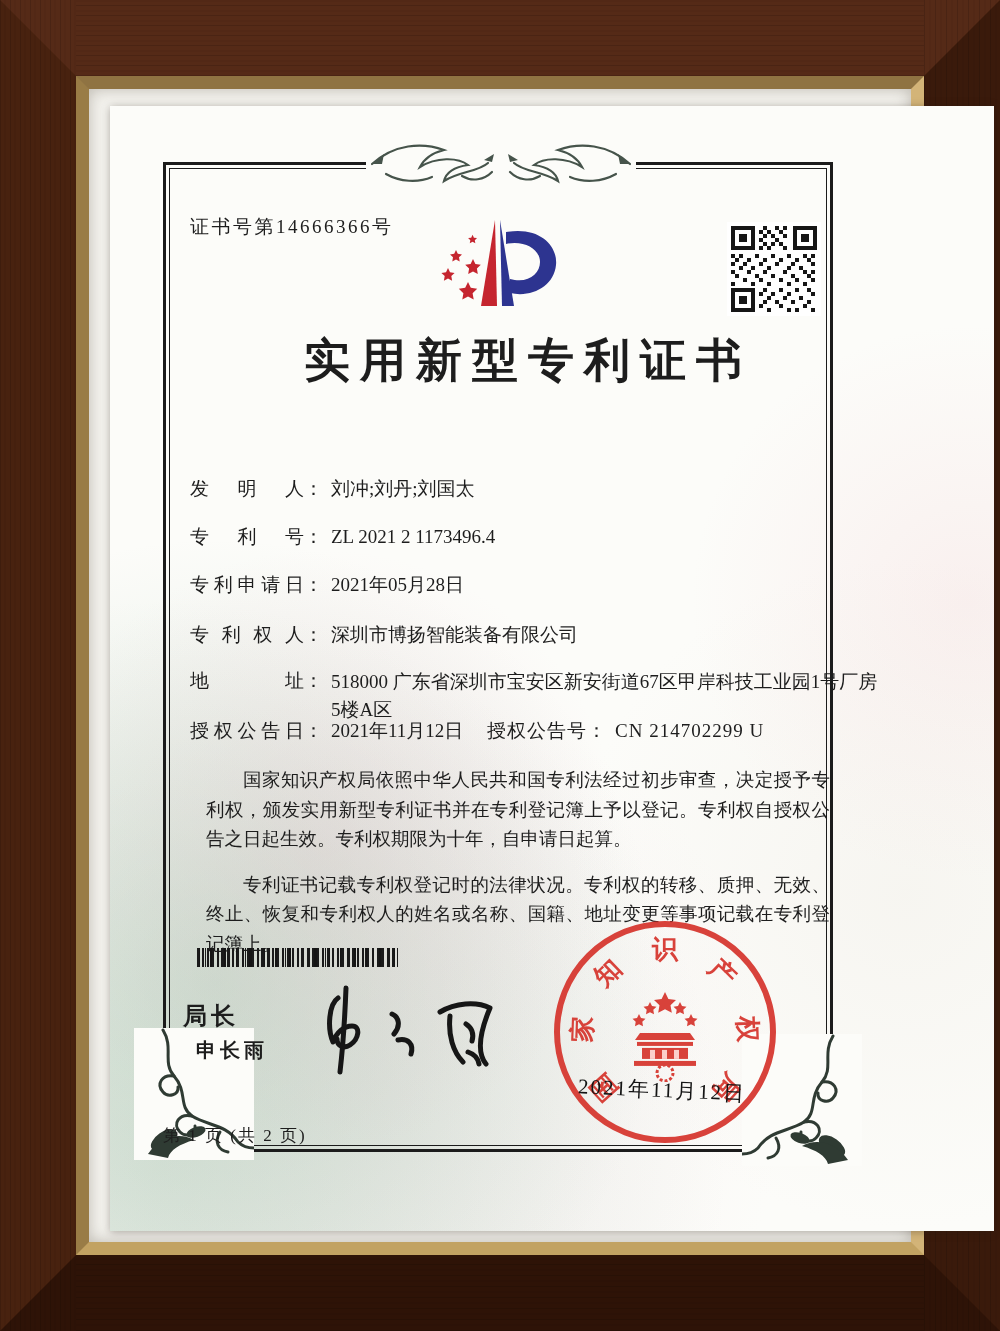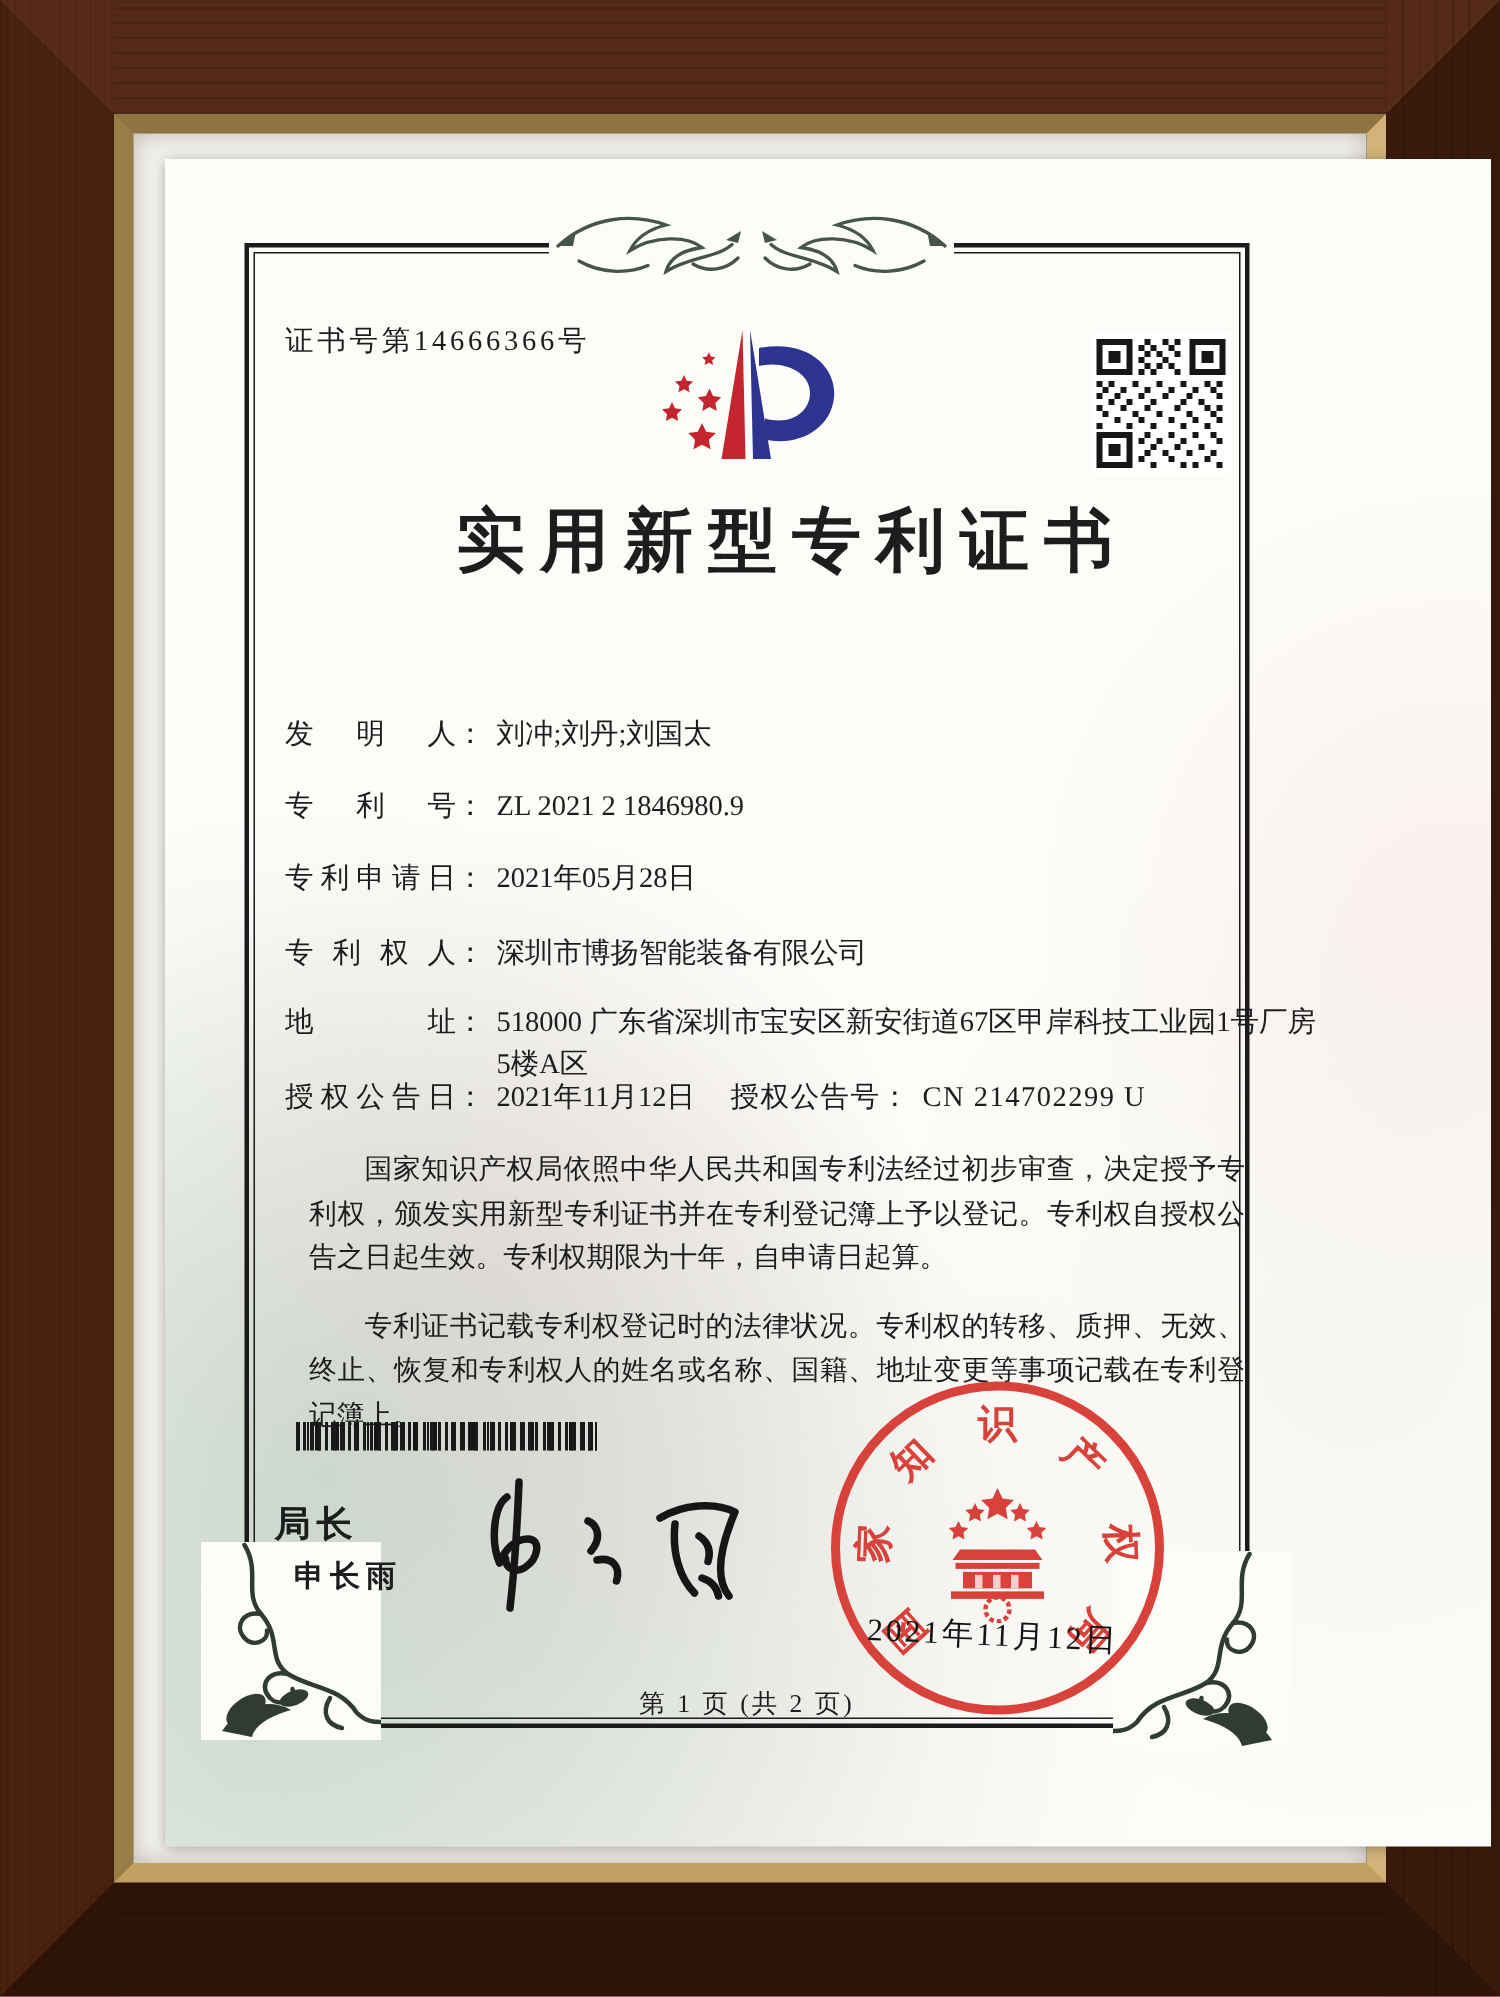--- a/index.html
+++ b/index.html
@@ -71,21 +71,21 @@
   .seal{position:absolute;left:442px;top:813px;width:226px;height:226px;opacity:.93;}
   .seal-circle{position:absolute;inset:2px;border:6px solid #d6352d;border-radius:50%;}
   .seal-ring{position:absolute;inset:0;}
   .seal-ring span{position:absolute;left:50%;top:50%;width:30px;height:30px;margin:-15px;
     text-align:center;line-height:30px;transform-origin:center;font-size:26px;
     font-weight:bold;color:#d6352d;}
   .emblem{position:absolute;left:50%;top:50%;transform:translate(-50%,-52%);}
   .seal-date{position:absolute;left:468px;top:970px;font-size:21px;letter-spacing:2px;
     transform:rotate(2.5deg);color:#141414;z-index:5;}
 
-  .footer{position:absolute;left:53px;top:1018px;width:670px;text-align:center;
+  .footer{position:absolute;left:53px;top:1018px;width:670px;text-align:left;
           font-size:17px;letter-spacing:2px;}
 
   .orn{position:absolute;}
   .orn.top{left:256px;top:26px;}
   .orn.bl{left:24px;top:922px;}
   .orn.br{left:632px;top:928px;}
 </style>
 </head>
 <body>
 
@@ -178,21 +178,21 @@
         <path d="M36 4h4v4h-4zM48 4h4v4h-4zM56 4h4v4h-4zM32 8h4v4h-4zM40 8h4v4h-4zM52 8h4v4h-4zM36 12h4v4h-4zM44 12h4v4h-4zM56 12h4v4h-4zM32 16h4v4h-4zM48 16h4v4h-4zM36 20h4v4h-4zM44 20h4v4h-4zM52 20h4v4h-4zM32 24h4v4h-4zM40 24h4v4h-4zM56 24h4v4h-4zM4 32h4v4h-4zM12 32h4v4h-4zM28 32h4v4h-4zM44 32h4v4h-4zM60 32h4v4h-4zM76 32h4v4h-4zM84 32h4v4h-4zM8 36h4v4h-4zM20 36h4v4h-4zM36 36h4v4h-4zM52 36h4v4h-4zM68 36h4v4h-4zM80 36h4v4h-4zM4 40h4v4h-4zM16 40h4v4h-4zM32 40h4v4h-4zM48 40h4v4h-4zM64 40h4v4h-4zM84 40h4v4h-4zM12 44h4v4h-4zM24 44h4v4h-4zM40 44h4v4h-4zM60 44h4v4h-4zM72 44h4v4h-4zM4 48h4v4h-4zM20 48h4v4h-4zM36 48h4v4h-4zM56 48h4v4h-4zM76 48h4v4h-4zM84 48h4v4h-4zM8 52h4v4h-4zM28 52h4v4h-4zM44 52h4v4h-4zM64 52h4v4h-4zM80 52h4v4h-4zM16 56h4v4h-4zM32 56h4v4h-4zM52 56h4v4h-4zM68 56h4v4h-4zM84 56h4v4h-4zM4 60h4v4h-4zM24 60h4v4h-4zM40 60h4v4h-4zM60 60h4v4h-4zM76 60h4v4h-4zM36 66h4v4h-4zM52 66h4v4h-4zM68 66h4v4h-4zM80 66h4v4h-4zM32 70h4v4h-4zM44 70h4v4h-4zM60 70h4v4h-4zM84 70h4v4h-4zM40 74h4v4h-4zM56 74h4v4h-4zM72 74h4v4h-4zM36 78h4v4h-4zM48 78h4v4h-4zM64 78h4v4h-4zM80 78h4v4h-4zM32 82h4v4h-4zM52 82h4v4h-4zM76 82h4v4h-4zM40 86h4v4h-4zM60 86h4v4h-4zM68 86h4v4h-4zM84 86h4v4h-4z"></path>
       </g>
     </svg>
 
     <div class="title">实用新型专利证书</div>
 
     <div class="row" style="top:370px">
       <span class="lbl">发明人</span><span>：</span><span class="val">刘冲;刘丹;刘国太</span>
     </div>
     <div class="row" style="top:418px">
-      <span class="lbl">专利号</span><span>：</span><span class="val">ZL 2021 2 1846980.9</span>
+      <span class="lbl">专利号</span><span>：</span><span class="val">ZL 2021 2 1173496.4</span>
     </div>
     <div class="row" style="top:466px">
       <span class="lbl">专利申请日</span><span>：</span><span class="val">2021年05月28日</span>
     </div>
     <div class="row" style="top:516px">
       <span class="lbl">专利权人</span><span>：</span><span class="val">深圳市博扬智能装备有限公司</span>
     </div>
     <div class="row" style="top:562px">
       <span class="lbl">地址</span><span>：</span><span class="val wrap">518000 广东省深圳市宝安区新安街道67区甲岸科技工业园1号厂房5楼A区</span>
     </div>

